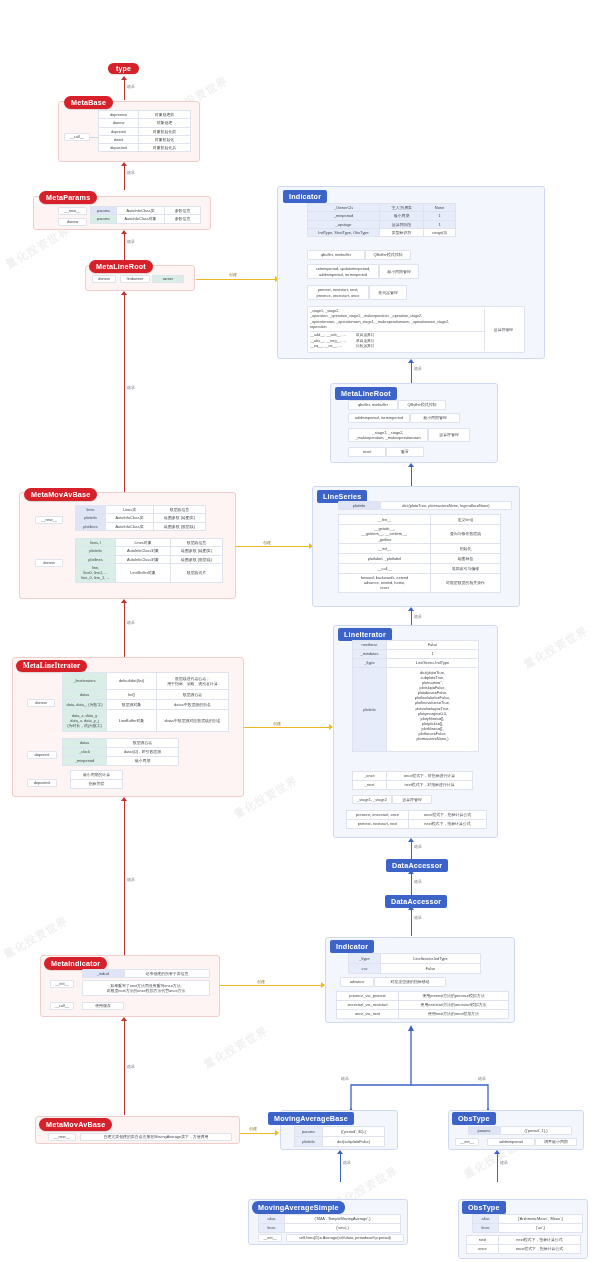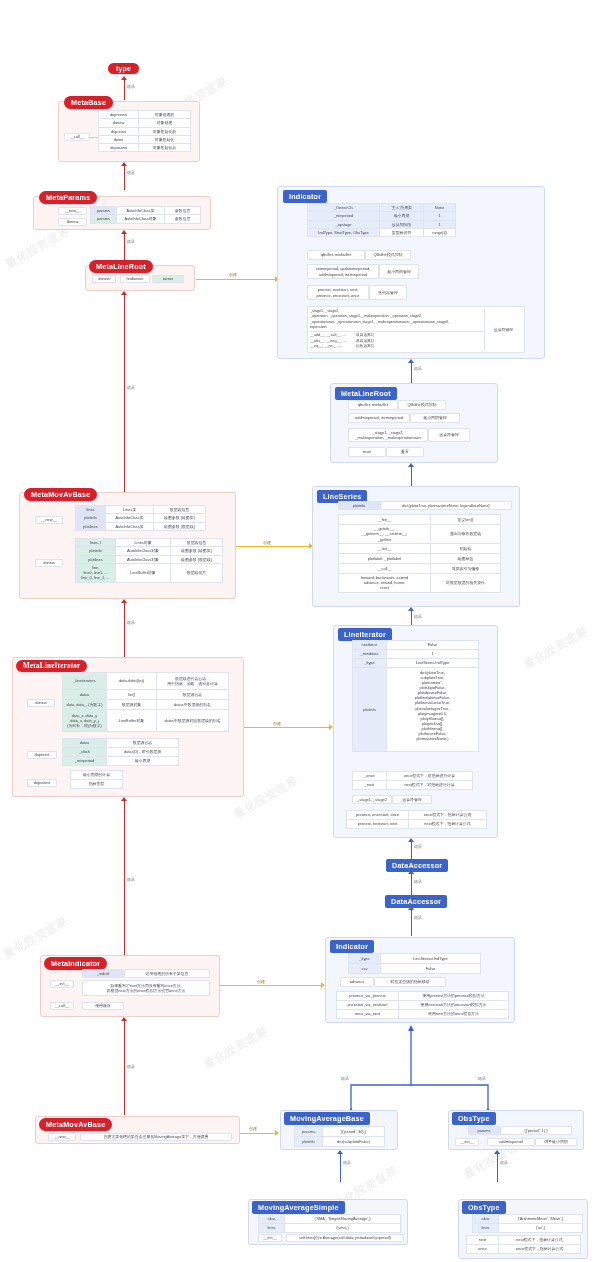--- a/index.html
+++ b/index.html
@@ -564,21 +564,21 @@
   <div class="box red" style="left:35px; top:1116px; width:205px; height:28px;"></div>
   <div class="hdr red" style="left:39px; top:1118px;">MetaMovAvBase</div>
   <div class="stub" style="left:48px; top:1133px; width:28px; height:8px;">__new__</div>
   <div class="cell" style="left:80px; top:1133px; width:152px; height:8px;">自建完类创建的类自会注册在MovingAverage类下，方便调用</div>
 
   <div class="hline yel-l" style="left:240px; top:1133px; width:36px;"></div>
   <div class="tri right yel" style="left:275px; top:1130px;"></div>
   <div class="alabel y" style="left:248px; top:1126px;">创建</div>
 
   <div class="box blue" style="left:280px; top:1110px; width:118px; height:40px;"></div>
-  <div class="hdr blue" style="left:284px; top:1112px;">MovingAverageBase</div>
+  <div class="hdr blue" style="left:268px; top:1112px;">MovingAverageBase</div>
   <table class="t" style="left:294px; top:1126px;">
     <tbody>
         <tr>
           <td class="kb" style="width:28px; height:10px">params</td>
           <td style="width:62px">(('period', 30),)</td>
         </tr>
     <tr>
           <td class="kb" style="height:10px">plotinfo</td>
           <td>dict(subplot=False)</td>
         </tr>
@@ -595,21 +595,21 @@
 
   <div class="vline blue-l" style="left:340px; top:1154px; height:28px;"></div>
   <div class="tri up blue" style="left:337px; top:1150px;"></div>
   <div class="alabel" style="left:342px; top:1160px;">继承</div>
 
   <div class="vline blue-l" style="left:497px; top:1154px; height:28px;"></div>
   <div class="tri up blue" style="left:494px; top:1150px;"></div>
   <div class="alabel" style="left:499px; top:1160px;">继承</div>
 
   <div class="box blue" style="left:248px; top:1199px; width:160px; height:46px;"></div>
-  <div class="hdr blue" style="left:252px; top:1201px;">MovingAverageSimple</div>
+  <div class="hdr blue" style="left:252px; top:1201px;border-radius:6px;">MovingAverageSimple</div>
   <table class="t" style="left:258px; top:1214px;">
     <tbody>
         <tr>
           <td class="kb" style="width:26px; height:9px">alias</td>
           <td style="width:116px">('SMA', 'SimpleMovingAverage',)</td>
         </tr>
     <tr>
           <td class="kb" style="height:9px">lines</td>
           <td>('sma',)</td>
         </tr>

